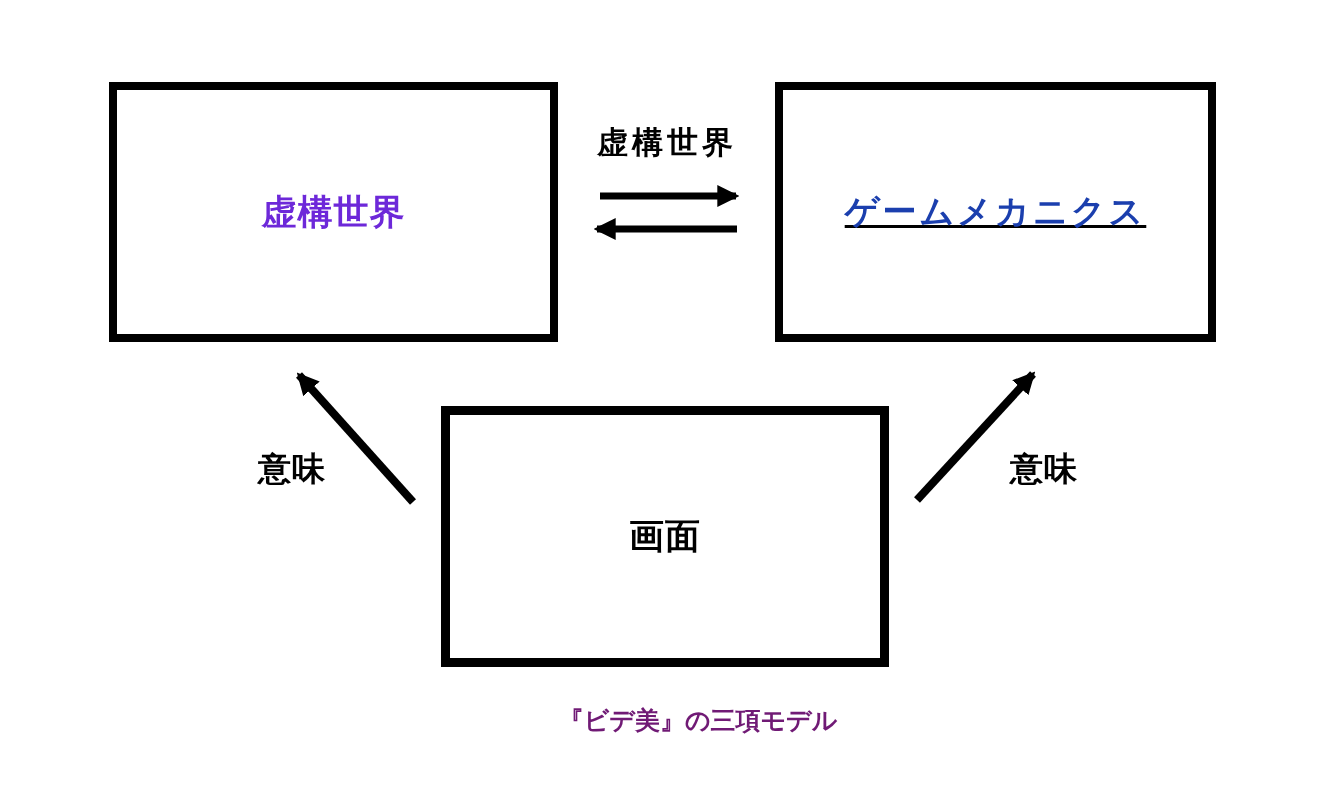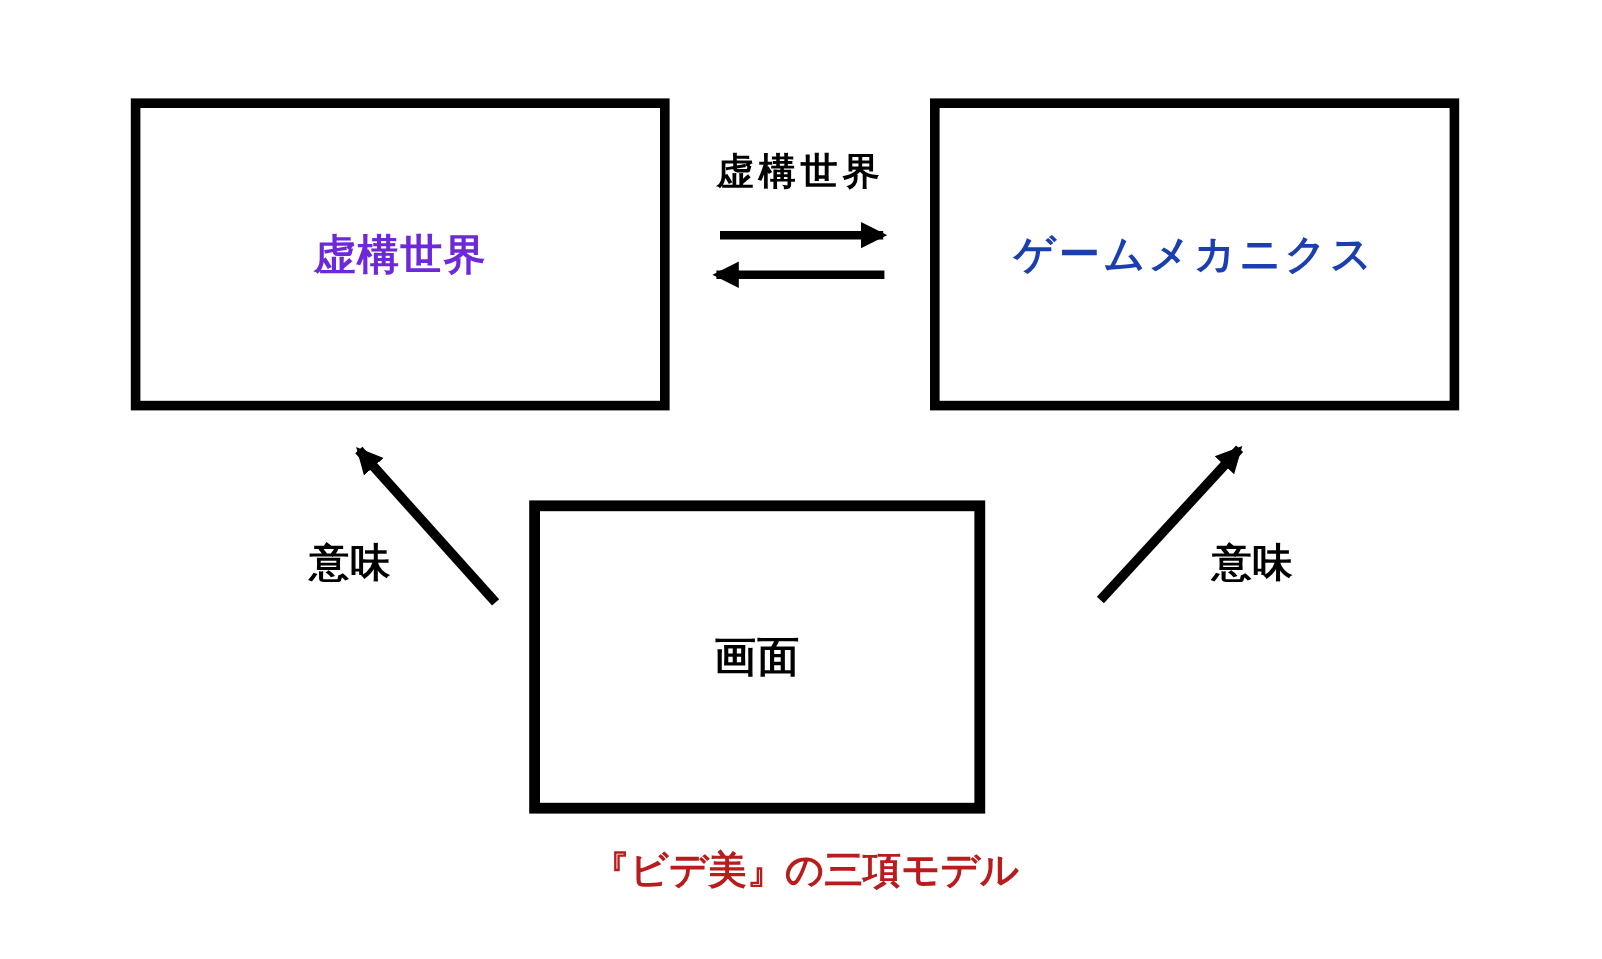--- a/index.html
+++ b/index.html
@@ -29,29 +29,29 @@
     font-size: 35px;
     letter-spacing: 1px;
     white-space: nowrap;
   }
   #box-fictional {
     left: 109px; top: 82px;
     width: 449px; height: 260px;
   }
   #box-mechanics {
     left: 775px; top: 82px;
-    width: 441px; height: 260px;
+    width: 441px; height: 260px; text-decoration: underline;
   }
   #box-mechanics .node-label {
     font-size: 34px;
     letter-spacing: 3px;
   }
   #box-screen {
-    left: 441px; top: 417px;
-    width: 380px; height: 261px;
+    left: 441px; top: 406px;
+    width: 448px; height: 261px;
     border-width: 9px;
   }
   #arrows-layer {
     position: absolute;
     left: 0; top: 0;
     width: 1335px;
     height: 799px;
   }
   .edge-label {
     position: absolute;
@@ -70,25 +70,25 @@
     font-size: 33px;
     letter-spacing: 1px;
   }
   #meaning-label-right {
     left: 1044px; top: 447px;
     font-size: 33px;
     letter-spacing: 1px;
   }
   #diagram-caption {
     position: absolute;
-    left: 671px; top: 704px;
+    left: 698px; top: 704px;
     transform: translateX(-50%);
     font-weight: bold;
-    font-size: 32px;
-    color: #b91c1c;
+    font-size: 25px;
+    color: #701a75;
     white-space: nowrap;
   }
 </style>
 </head>
 <body>
 
 <div id="canvas">
 
   <svg id="arrows-layer" width="1335" height="799" viewBox="0 0 1335 799" xmlns="http://www.w3.org/2000/svg">
     <defs>

